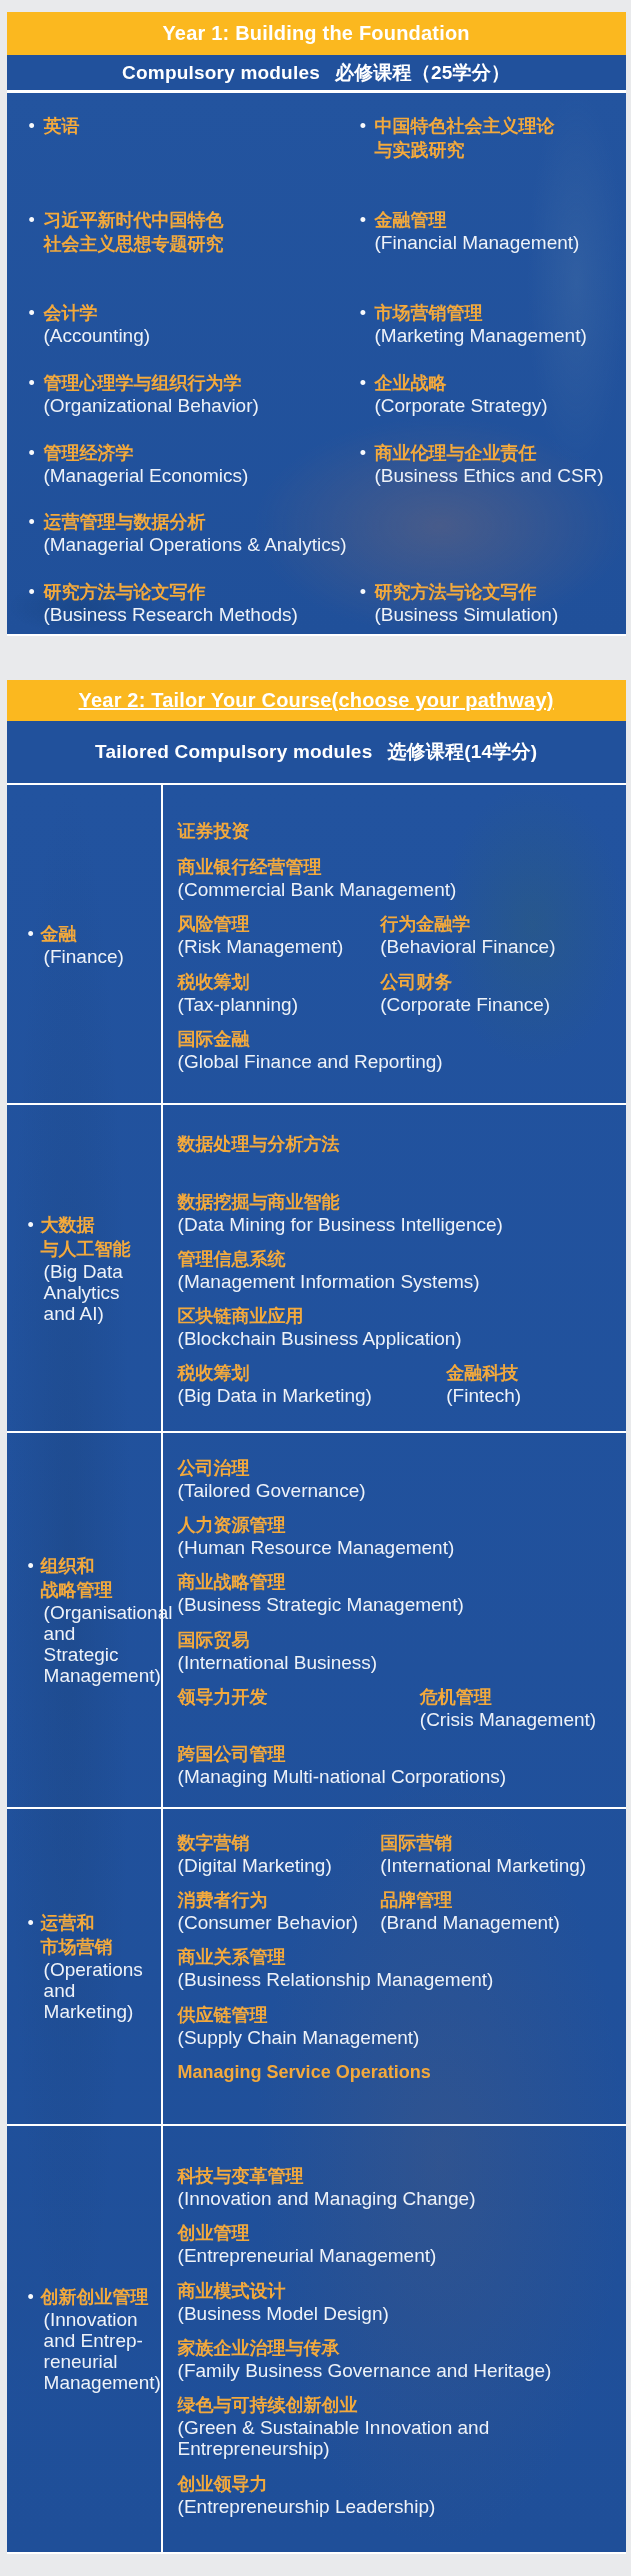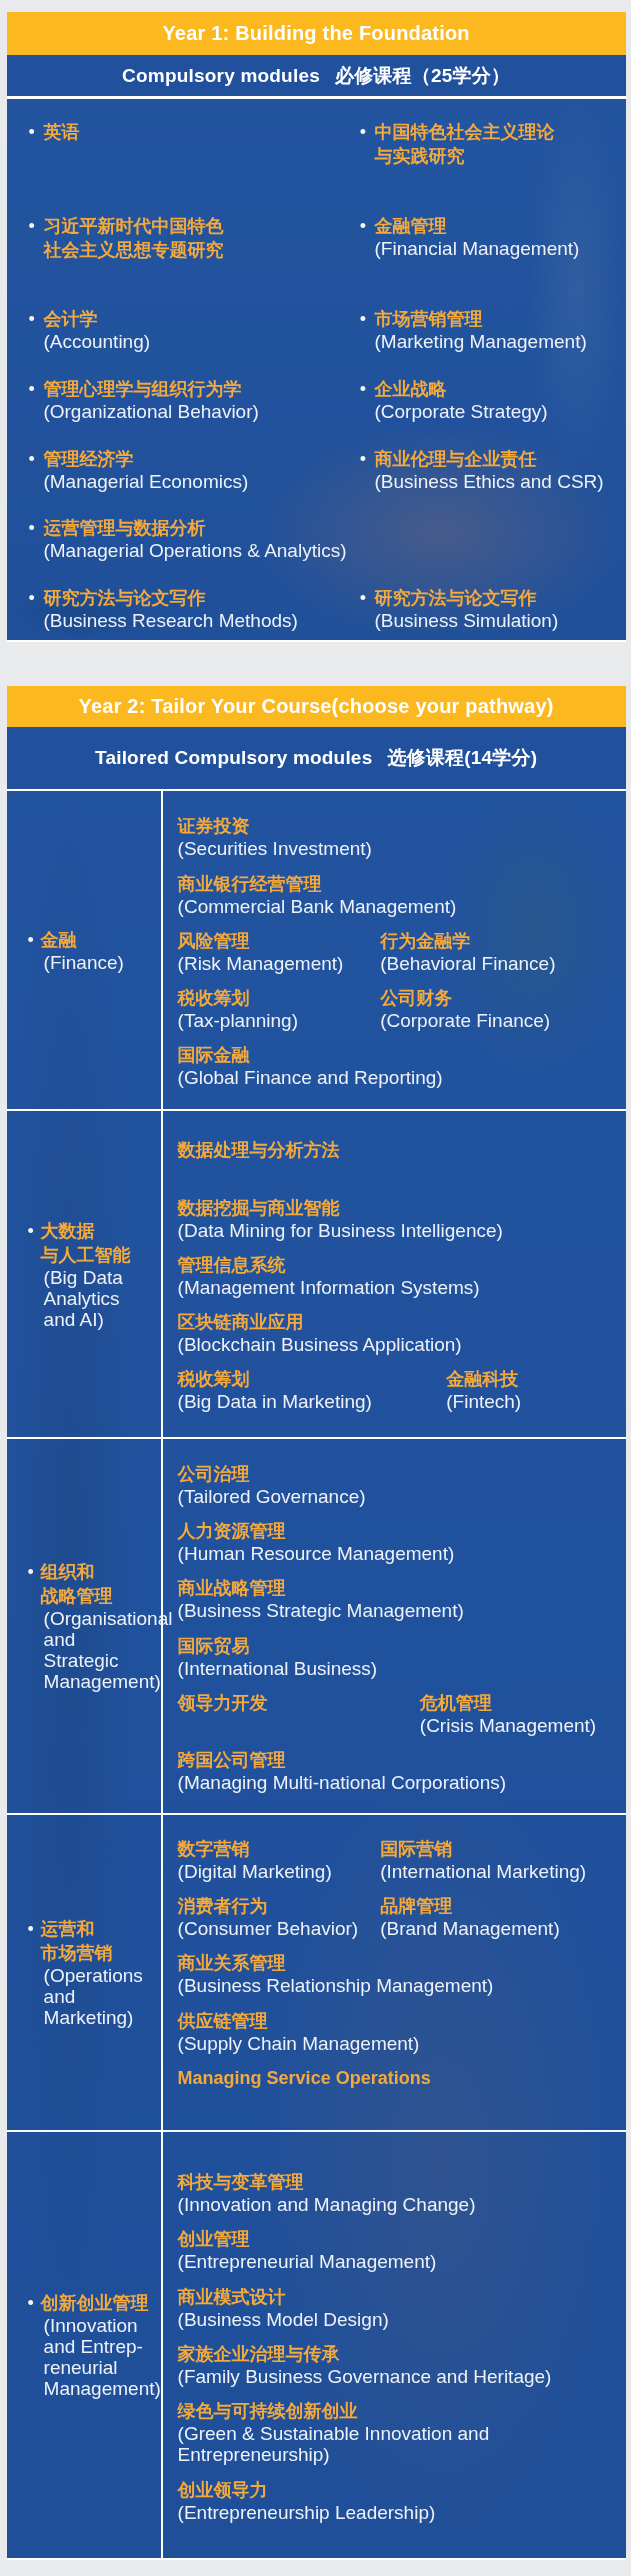--- a/index.html
+++ b/index.html
@@ -12,22 +12,22 @@
   }
   .panel{margin:0 6.6px;width:619px;box-sizing:border-box;}
   .panel1{margin-top:12.3px;border-radius:12px;}
   .panel2{margin-top:44px;}
 
   .band{
     display:flex;align-items:center;justify-content:center;
     color:#fff;font-weight:bold;letter-spacing:0.2px;
   }
   .band-yellow{background:#fbb81f;height:43px;font-size:20px;}
-  .band-blue{background:#21519c;height:41px;font-size:19px;}
-  .panel2 .band-yellow{height:41px;}
+  .band-blue{background:#21519c;height:35px;font-size:19px;}
+  .panel2 .band-yellow{height:41px;text-decoration:underline;}
   .panel2 .band-blue{height:62px;}
   .sub-zh{margin-left:15px;}
 
   
   .y1-content{
     border-top:3.8px solid #fff;
     border-bottom:2.8px solid #fff;
     box-sizing:border-box;
     min-height:536px;
     padding:21px 9.5px 9.5px 22px;
@@ -209,21 +209,20 @@
         <div class="cat-zh-line">
             <span class="bullet">•</span>
             <span class="zh">金融</span>
           </div>
         <div class="en">(Finance)</div>
       </div>
       <div class="courses">
         <div class="grp">
             <div class="course">
               <div class="zh">证券投资</div>
-              <div class="en">(Securities Investment)</div>
             </div>
           </div>
         <div class="grp">
             <div class="course">
               <div class="zh">商业银行经营管理</div>
               <div class="en">(Commercial Bank Management)</div>
             </div>
           </div>
         <div class="grp pair">
           <div class="course">

